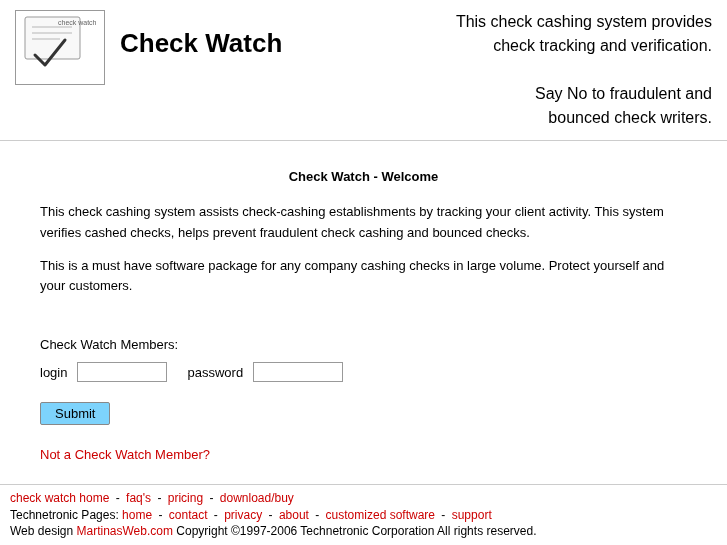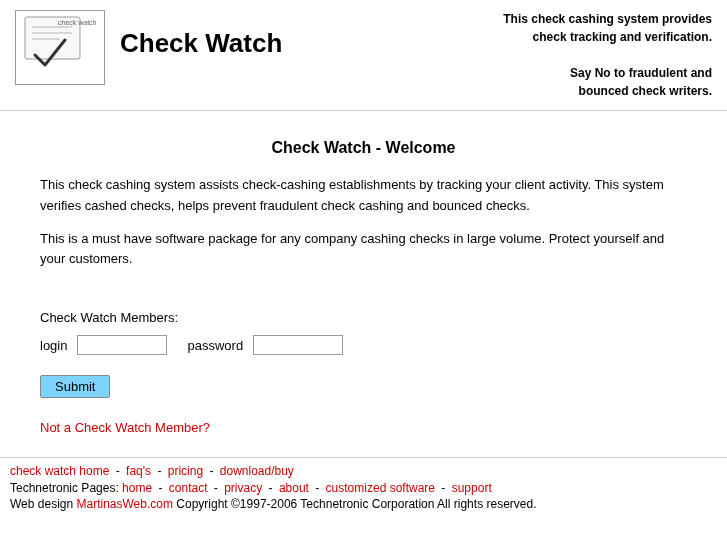--- a/index.html
+++ b/index.html
@@ -41,32 +41,31 @@
     }
     .header-title {
       font-size: 26px;
       font-weight: bold;
       color: #000;
       padding-top: 18px;
       flex: 1;
     }
     .header-tagline {
       text-align: right;
-      font-size: 12px;
+      font-size: 16px;
       color: #000;
       line-height: 1.5;
-      font-weight: bold;
     }
     
     .main-content {
       padding: 10px 40px 10px 40px;
     }
     .welcome-title {
       text-align: center;
-      font-size: 16px;
+      font-size: 13px;
       font-weight: bold;
       margin: 18px 0 18px 0;
       color: #000;
     }
     .description {
       font-size: 13px;
       line-height: 1.6;
       color: #000;
       margin-bottom: 12px;
     }

